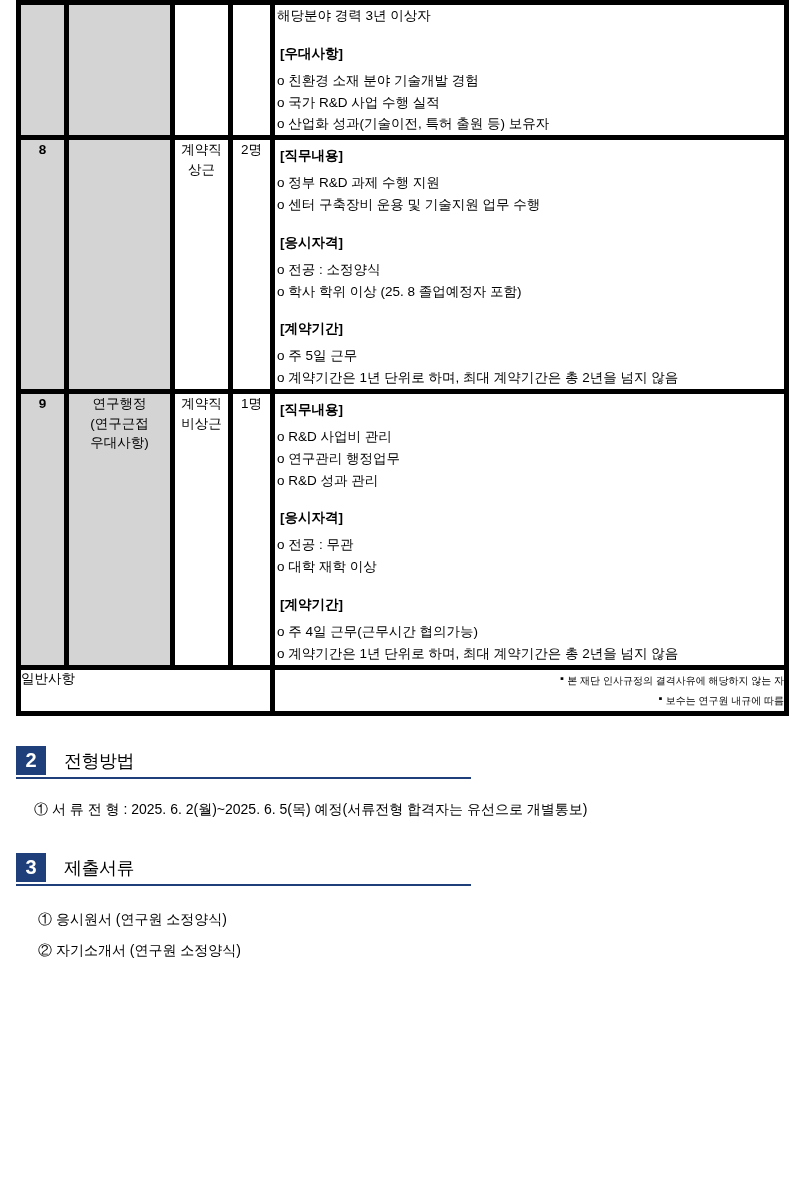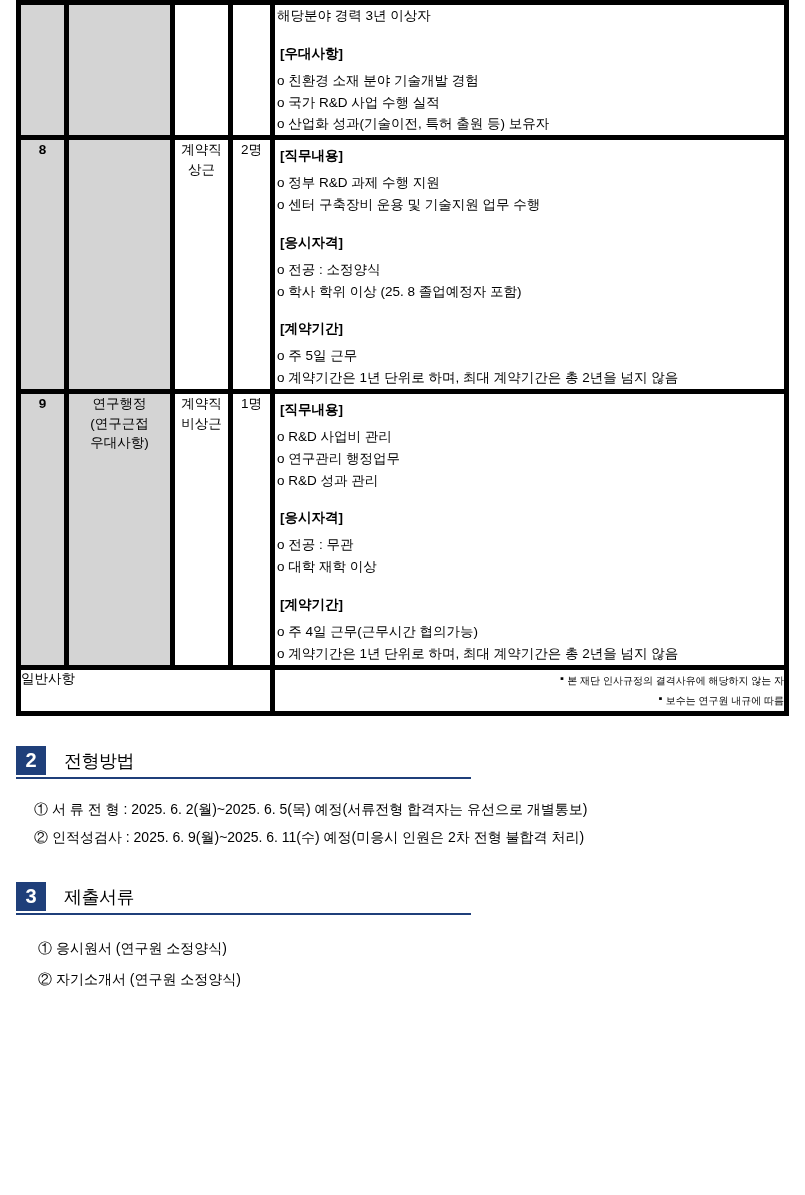--- a/index.html
+++ b/index.html
@@ -242,21 +242,20 @@
   <div class="section">
     <div class="sec-head">
       <div class="sec-num">2</div>
       <div class="sec-title-wrap">
         <div class="sec-title">전형방법</div>
       </div>
     </div>
     <div class="sec-rule"></div>
     <div class="sec-body">
       <div class="row">① 서 류 전 형  :  2025.  6.  2(월)~2025.  6.  5(목) 예정(서류전형 합격자는 유선으로 개별통보)</div>
-      <div class="row">② 인적성검사  :  2025.  6.  9(월)~2025.  6.  11(수) 예정(미응시 인원은 2차 전형 불합격 처리)</div>
     </div>
   </div>
 
   <div class="section">
     <div class="sec-head">
       <div class="sec-num">3</div>
       <div class="sec-title-wrap">
         <div class="sec-title">제출서류</div>
       </div>
     </div>

